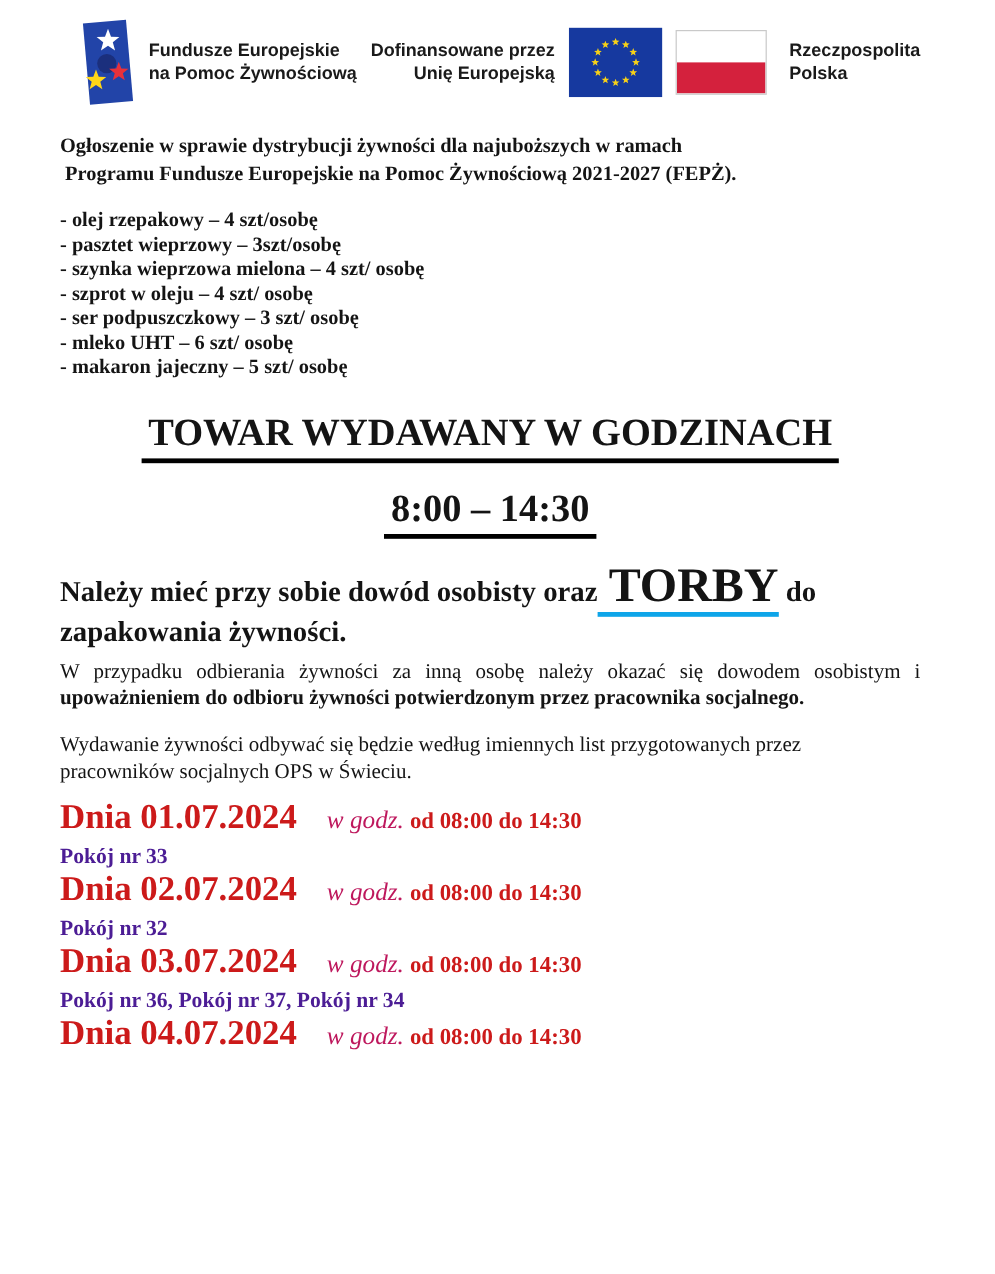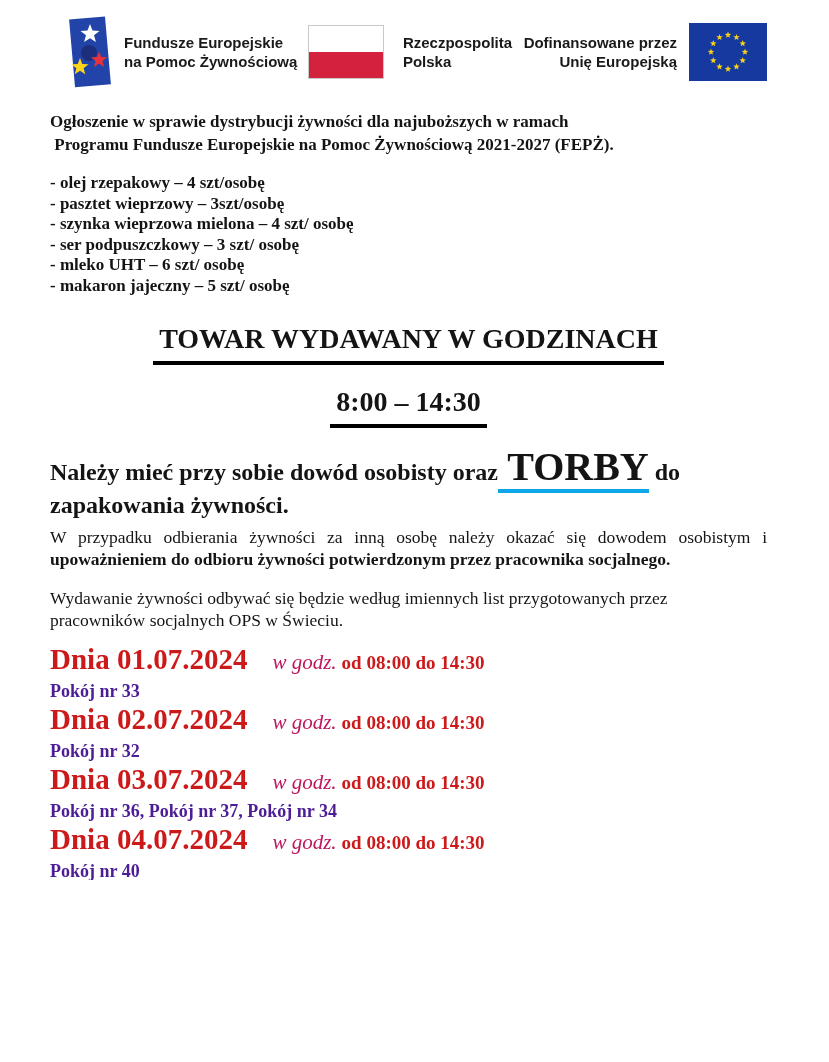--- a/index.html
+++ b/index.html
@@ -28,21 +28,21 @@
   
   .content{padding:0 62px 0 50px;}
   .announcement{
     margin-top:20px;
     font-weight:700;font-size:17px;line-height:23px;
     white-space:pre-wrap;
   }
   .wydawka{margin-top:38px;font-weight:700;font-size:17px;line-height:21px;}
   .food-list{margin-top:17px;font-weight:700;font-size:17px;line-height:20.5px;}
   
-  .banner{margin-top:20px;text-align:center;font-weight:700;font-size:28px;line-height:46px;}
+  .banner{margin-top:20px;text-align:center;font-weight:700;font-size:32px;line-height:46px;}
   .banner .uline{border-bottom:4px solid #000;padding:0 6px 1px 6px;display:inline-block;line-height:42px;}
   .banner-line2{margin-top:14px;}
   
   .nalezy{margin-top:22px;font-weight:700;font-size:24px;line-height:33px;}
   .torby{font-size:40px;border-bottom:4px solid #0ea5e9;padding-bottom:0px;white-space:pre;}
   .proxy{margin-top:4px;font-size:17.5px;line-height:22px;text-align:justify;}
   .proxy b{font-weight:700;margin-top:16px;}
   .issuance{margin-top:17px;font-size:17.5px;line-height:22px;width:680px;}
   .location{margin-top:15px;font-size:17.5px;line-height:23px;}
   .location-heading{text-decoration:underline;}
@@ -73,31 +73,20 @@
         <use href="#star" transform="translate(24,20) scale(10)" fill="#ffffff"></use>
         <use href="#star" transform="translate(14,53) scale(9)" fill="#ffd617"></use>
         <use href="#star" transform="translate(33,46) scale(8.5)" fill="#e8313b"></use>
       </svg>
       <div class="logo-text">
         <div>Fundusze Europejskie</div>
         <div>na Pomoc Żywnościową</div>
       </div>
     </div>
 
-    <div class="logo-group pl-group">
-      <svg class="pl-flag" width="74" height="52" viewBox="0 0 74 52">
-        <rect x="0" y="0" width="74" height="26" fill="#ffffff"></rect>
-        <rect x="0" y="26" width="74" height="26" fill="#d4213d"></rect>
-      </svg>
-      <div class="logo-text">
-        <div>Rzeczpospolita</div>
-        <div>Polska</div>
-      </div>
-    </div>
-
     <div class="logo-group eu-group">
       <div class="logo-text">
         <div>Dofinansowane przez</div>
         <div>Unię Europejską</div>
       </div>
       <svg width="78" height="58" viewBox="0 0 78 58">
         <rect x="0" y="0" width="78" height="58" fill="#16399f"></rect>
         <g fill="#f7d117">
           <use href="#star" transform="translate(39,12) scale(3.4)"></use>
           <use href="#star" transform="translate(47.5,14.3) scale(3.4)"></use>
@@ -107,31 +96,43 @@
           <use href="#star" transform="translate(47.5,43.7) scale(3.4)"></use>
           <use href="#star" transform="translate(39,46) scale(3.4)"></use>
           <use href="#star" transform="translate(30.5,43.7) scale(3.4)"></use>
           <use href="#star" transform="translate(24.3,37.5) scale(3.4)"></use>
           <use href="#star" transform="translate(22,29) scale(3.4)"></use>
           <use href="#star" transform="translate(24.3,20.5) scale(3.4)"></use>
           <use href="#star" transform="translate(30.5,14.3) scale(3.4)"></use>
         </g>
       </svg>
     </div>
+
+    <div class="logo-group pl-group">
+      <svg class="pl-flag" width="74" height="52" viewBox="0 0 74 52">
+        <rect x="0" y="0" width="74" height="26" fill="#ffffff"></rect>
+        <rect x="0" y="26" width="74" height="26" fill="#d4213d"></rect>
+      </svg>
+      <div class="logo-text">
+        <div>Rzeczpospolita</div>
+        <div>Polska</div>
+      </div>
+    </div>
   </div>
 
   <div class="content">
 
     <div class="announcement"><span>Ogłoszenie w sprawie dystrybucji żywności dla najuboższych w ramach</span><br><span> Programu Fundusze Europejskie na Pomoc Żywnościową 2021-2027 (FEPŻ).</span></div>
 
 
     <div class="food-list">
       <div>- olej rzepakowy – 4 szt/osobę</div>
       <div>- pasztet wieprzowy – 3szt/osobę</div>
       <div>- szynka wieprzowa mielona – 4 szt/ osobę</div>
+      <div>- szprot w oleju – 4 szt/ osobę</div>
       <div>- ser podpuszczkowy – 3 szt/ osobę</div>
       <div>- mleko UHT – 6 szt/ osobę</div>
       <div>- makaron jajeczny – 5 szt/ osobę</div>
     </div>
 
     <div class="banner">
       <div><span class="uline">TOWAR WYDAWANY W GODZINACH</span></div>
       <div class="banner-line2"><span class="uline">8:00 – 14:30</span></div>
     </div>
 

